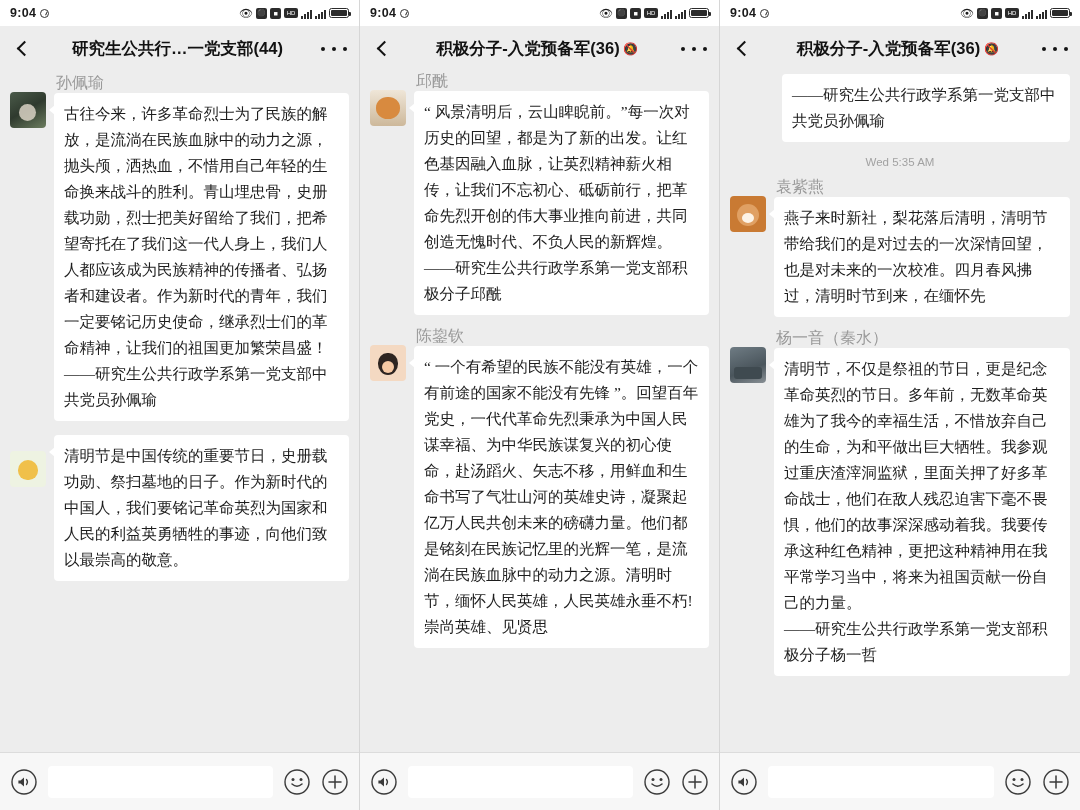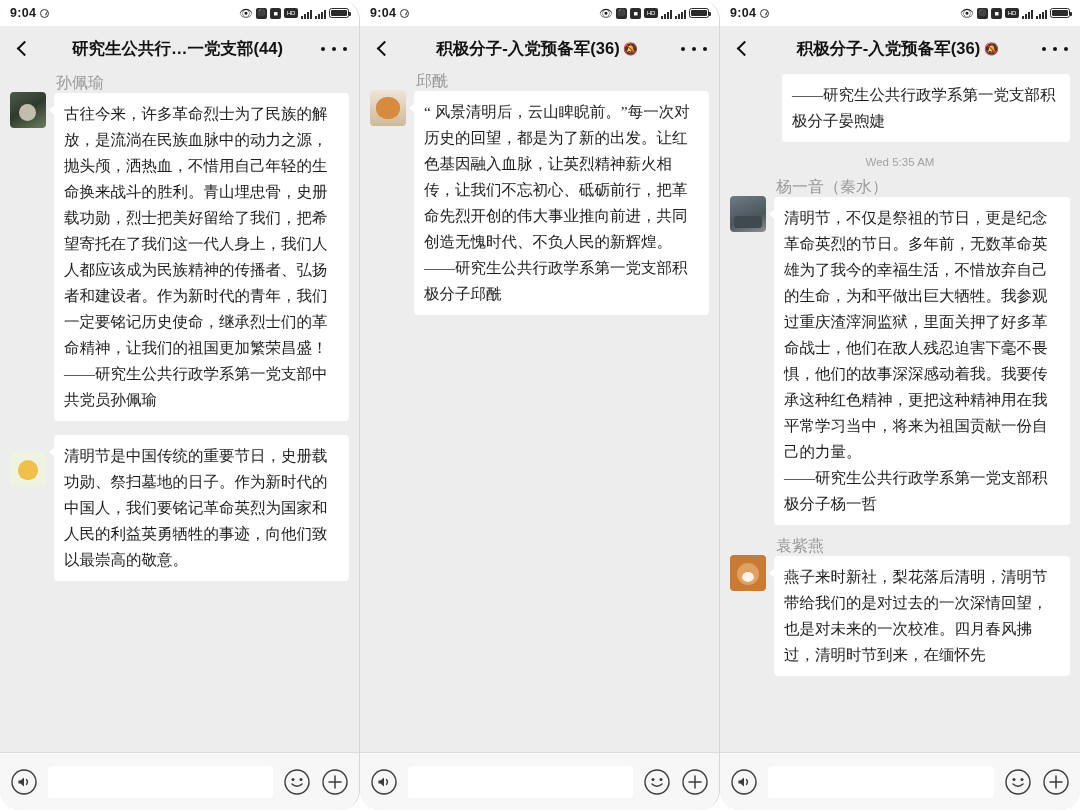--- a/index.html
+++ b/index.html
@@ -17,21 +17,20 @@
   }
   .panel {
     width: 360px;
     height: 810px;
     background: #ededed;
     position: relative;
     display: flex;
     flex-direction: column;
     border-right: 1px solid #d6d6d6;
     overflow: hidden;
-    border-radius: 20px;
   }
   .panel:last-child { border-right: none; }
 
   
   .statusbar {
     height: 26px;
     background: #ffffff;
     display: flex;
     align-items: center;
     justify-content: space-between;
@@ -391,20 +390,27 @@
 
     <div class="chat">
       <div class="msg partial-top">
         <div class="avatar av-c"></div>
         <div class="msg-col">
           <div class="sender">邱酰</div>
           <div class="bubble">“ 风景清明后，云山睥睨前。”每一次对历史的回望，都是为了新的出发。让红色基因融入血脉，让英烈精神薪火相传，让我们不忘初心、砥砺前行，把革命先烈开创的伟大事业推向前进，共同创造无愧时代、不负人民的新辉煌。
 ——研究生公共行政学系第一党支部积极分子邱酰</div>
         </div>
       </div>
+      <div class="msg">
+        <div class="avatar av-d"></div>
+        <div class="msg-col">
+          <div class="sender">陈鋆钦</div>
+          <div class="bubble">“ 一个有希望的民族不能没有英雄，一个有前途的国家不能没有先锋 ”。回望百年党史，一代代革命先烈秉承为中国人民谋幸福、为中华民族谋复兴的初心使命，赴汤蹈火、矢志不移，用鲜血和生命书写了气壮山河的英雄史诗，凝聚起亿万人民共创未来的磅礴力量。他们都是铭刻在民族记忆里的光辉一笔，是流淌在民族血脉中的动力之源。清明时节，缅怀人民英雄，人民英雄永垂不朽!崇尚英雄、见贤思</div>
+        </div>
+      </div>
     </div>
 
     <div class="inputbar">
       <div class="voice-icon">
         <svg width="26" height="26" viewBox="0 0 26 26" aria-hidden="true">
           <circle cx="13" cy="13" r="12" fill="none" stroke="#3b3b3b" stroke-width="1.4"></circle>
           <path d="M13 8.5 L9.5 11.5 H7.4 v3 h2.1 L13 17.5 Z" fill="#3b3b3b"></path>
           <path d="M15.5 10.5 a4 4 0 0 1 0 5" fill="none" stroke="#3b3b3b" stroke-width="1.3" stroke-linecap="round"></path>
         </svg>
       </div>
@@ -464,39 +470,39 @@
       <div class="nav-more">
           <i></i>
           <i></i>
           <i></i>
         </div>
     </div>
 
     <div class="chat">
       <div class="msg partial-top">
         <div class="msg-col">
-          <div class="bubble noavatar">——研究生公共行政学系第一党支部积极分子晏煦婕</div>
+          <div class="bubble noavatar">——研究生公共行政学系第一党支部中共党员孙佩瑜</div>
         </div>
       </div>
       <div class="timestamp">Wed 5:35 AM</div>
+      <div class="msg">
+        <div class="avatar av-f"></div>
+        <div class="msg-col">
+          <div class="sender">袁紫燕</div>
+          <div class="bubble">燕子来时新社，梨花落后清明，清明节带给我们的是对过去的一次深情回望，也是对未来的一次校准。四月春风拂过，清明时节到来，在缅怀先</div>
+        </div>
+      </div>
       <div class="msg">
         <div class="avatar av-e"></div>
         <div class="msg-col">
           <div class="sender">杨一音（秦水）</div>
           <div class="bubble">清明节，不仅是祭祖的节日，更是纪念革命英烈的节日。多年前，无数革命英雄为了我今的幸福生活，不惜放弃自己的生命，为和平做出巨大牺牲。我参观过重庆渣滓洞监狱，里面关押了好多革命战士，他们在敌人残忍迫害下毫不畏惧，他们的故事深深感动着我。我要传承这种红色精神，更把这种精神用在我平常学习当中，将来为祖国贡献一份自己的力量。
 ——研究生公共行政学系第一党支部积极分子杨一哲</div>
         </div>
       </div>
-      <div class="msg">
-        <div class="avatar av-f"></div>
-        <div class="msg-col">
-          <div class="sender">袁紫燕</div>
-          <div class="bubble">燕子来时新社，梨花落后清明，清明节带给我们的是对过去的一次深情回望，也是对未来的一次校准。四月春风拂过，清明时节到来，在缅怀先</div>
-        </div>
-      </div>
     </div>
 
     <div class="inputbar">
       <div class="voice-icon">
         <svg width="26" height="26" viewBox="0 0 26 26" aria-hidden="true">
           <circle cx="13" cy="13" r="12" fill="none" stroke="#3b3b3b" stroke-width="1.4"></circle>
           <path d="M13 8.5 L9.5 11.5 H7.4 v3 h2.1 L13 17.5 Z" fill="#3b3b3b"></path>
           <path d="M15.5 10.5 a4 4 0 0 1 0 5" fill="none" stroke="#3b3b3b" stroke-width="1.3" stroke-linecap="round"></path>
         </svg>
       </div>

